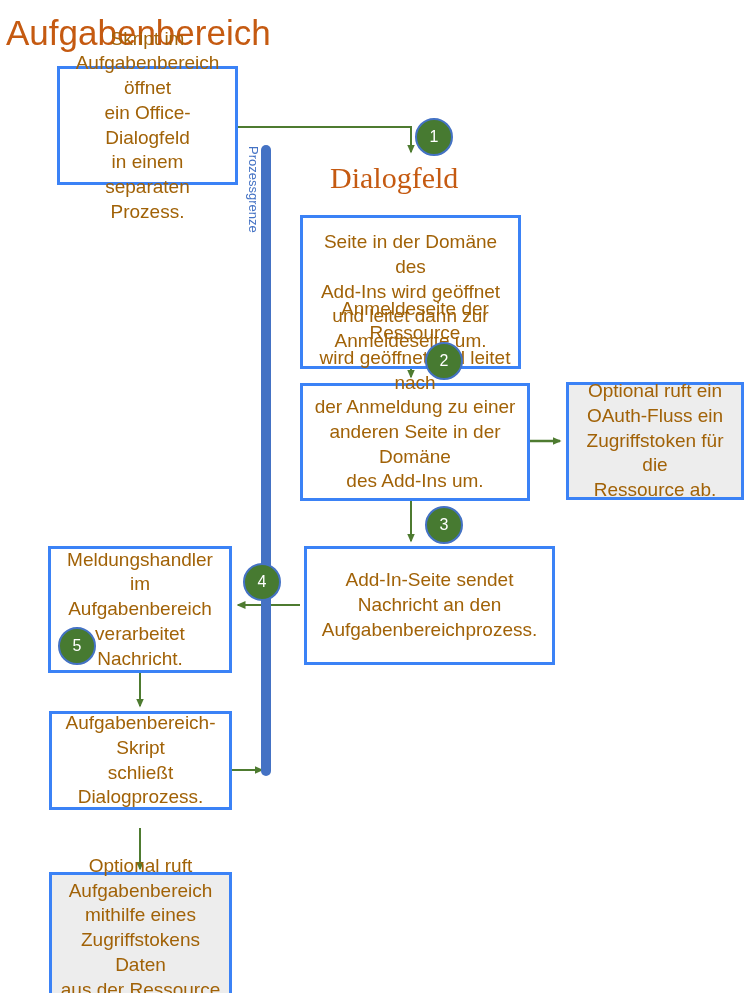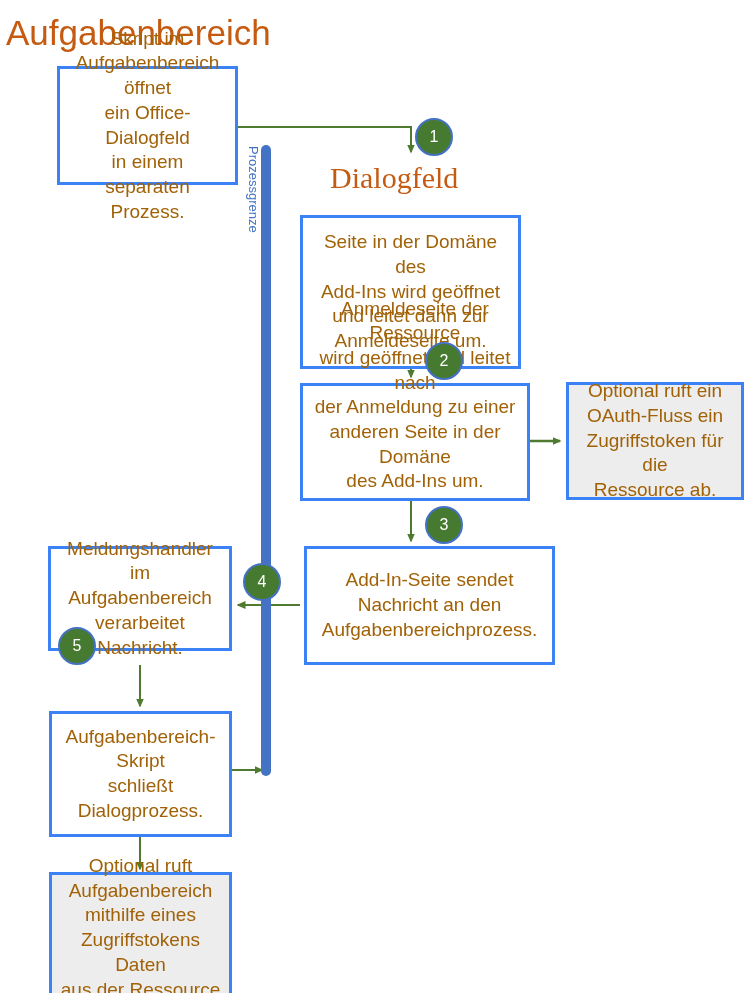--- a/index.html
+++ b/index.html
@@ -174,28 +174,28 @@
 Zugriffstoken für die
 Ressource ab.</span>
   </div>
 
   <div class="node" style="left:304px; top:546px; width:251px; height:119px;">
     <span class="txt">Add-In-Seite sendet
 Nachricht an den
 Aufgabenbereichprozess.</span>
   </div>
 
-  <div class="node" style="left:48px; top:546px; width:184px; height:105px;">
+  <div class="node" style="left:48px; top:546px; width:184px; height:127px;">
     <span class="txt">Meldungshandler im
 Aufgabenbereich
 verarbeitet
 Nachricht.</span>
   </div>
 
-  <div class="node" style="left:49px; top:711px; width:183px; height:126px;justify-content:flex-end;">
+  <div class="node" style="left:49px; top:711px; width:183px; height:99px;justify-content:flex-end;">
     <span class="txt">Aufgabenbereich-Skript
 schließt Dialogprozess.</span>
   </div>
 
   <div class="node shaded" style="left:49px; top:872px; width:183px; height:137px;">
     <span class="txt">Optional ruft
 Aufgabenbereich
 mithilfe eines
 Zugriffstokens Daten
 aus der Ressource ab.</span>

